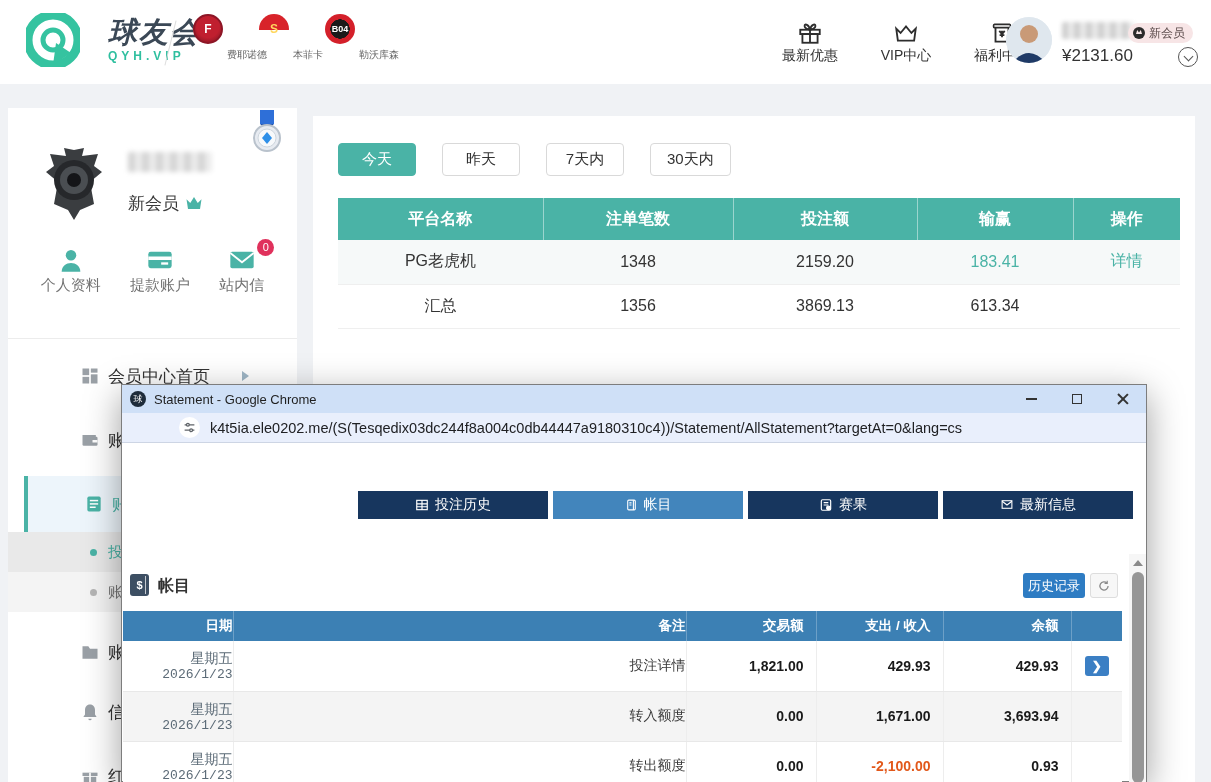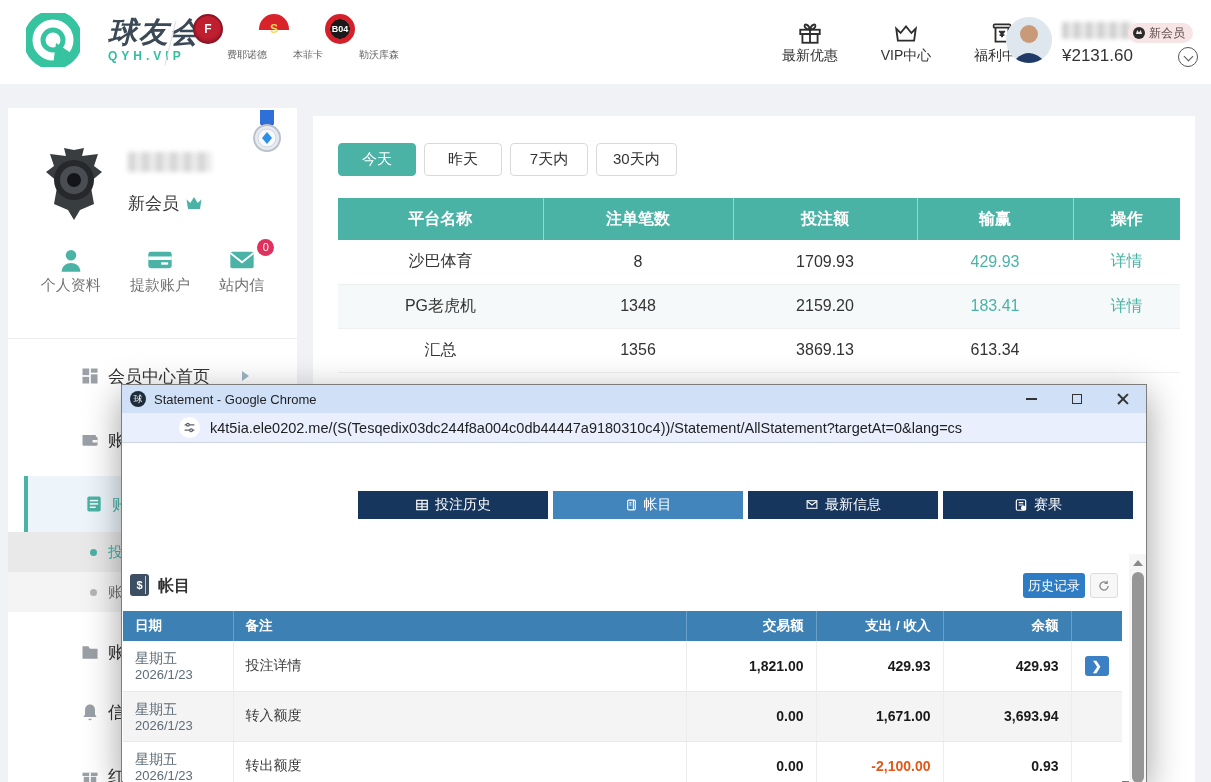--- a/index.html
+++ b/index.html
@@ -62,21 +62,21 @@
   .submenu-item { position:absolute; left:0; width:100%; height:40px; display:flex; align-items:center; cursor:pointer; }
   .submenu-item .dot { position:absolute; left:82px; width:7px; height:7px; border-radius:50%; }
   .submenu-item .sm-label { position:absolute; left:100px; font-size:15px; white-space:nowrap; }
   .submenu-item.active { background:#e9e9e9; }
   .submenu-item.active .dot{ background:#4ab3a6; } .submenu-item.active .sm-label{ color:#4ab3a6; }
   .submenu-item.idle { background:#f4f4f4; }
   .submenu-item.idle .dot{ background:#b5b5b5; } .submenu-item.idle .sm-label{ color:#777; }
 
   
   .main-panel { position:absolute; left:313px; top:116px; width:882px; height:666px; background:#fff; }
-  .date-tabs { position:absolute; left:25px; top:27px; display:flex; gap:8px; }
+  .date-tabs { position:absolute; left:25px; top:27px; display:flex; gap:26px; }
   .date-tab { min-width:78px; height:33px; padding:0 16px; border:1px solid #d9d9d9; border-radius:4px; background:#fff;
     font-size:15px; color:#333; display:flex; align-items:center; justify-content:center; cursor:pointer; }
   .date-tab.active { background:#4ab3a6; border-color:#4ab3a6; color:#fff; }
   .summary-table { position:absolute; left:25px; top:82px; width:842px; border-collapse:collapse; table-layout:fixed; }
   .summary-table th { background:#4ab3a6; color:#fff; font-size:16px; font-weight:bold; height:42px; border-right:1px solid rgba(255,255,255,.45); }
   .summary-table th:last-child { border-right:none; }
   .summary-table td { height:44px; text-align:center; font-size:16px; color:#333; border-bottom:1px solid #efefef; }
   .summary-table tr.alt td { background:#f6f9f9; }
   .teal-text { color:#4ab3a6 !important; }
   .detail-link { color:#4ab3a6; cursor:pointer; }
@@ -106,27 +106,27 @@
   .section-head { position:absolute; left:8px; top:188px; width:1010px; height:26px; }
   .book-icon { position:absolute; left:0; top:1px; width:19px; height:22px; background:#3d4f63; border-radius:3px; color:#fff; font-size:11px; font-weight:bold; text-align:center; line-height:22px; }
   .book-icon:after { content:""; position:absolute; right:3px; top:2px; bottom:2px; width:1px; background:rgba(255,255,255,.7); }
   .section-title { position:absolute; left:28px; top:3px; font-size:16px; font-weight:bold; color:#333; }
   .history-btn { position:absolute; left:893px; top:0; width:62px; height:25px; background:#2e7cc3; border-radius:3px; color:#fff; font-size:13px; display:flex; align-items:center; justify-content:center; cursor:pointer; }
   .refresh-btn { position:absolute; left:960px; top:0; width:28px; height:25px; background:#f7f7f7; border:1px solid #ddd; border-radius:3px; display:flex; align-items:center; justify-content:center; color:#8a8a8a; cursor:pointer; }
 
   .stmt-table { position:absolute; left:1px; top:226px; width:999px; border-collapse:collapse; table-layout:fixed; }
   .stmt-table th { background:#3c80b4; color:#fff; font-size:13.5px; font-weight:bold; height:30px; border-right:1px solid rgba(255,255,255,.25); }
   .stmt-table th:last-child{ border-right:none; }
-  .stmt-table th.l,.stmt-table td.l { text-align:left; padding-left:12px; }
+  .stmt-table th.l,.stmt-table td.l { text-align:right; }
   .stmt-table th.r,.stmt-table td.r { text-align:right; padding-right:12px; }
   .stmt-table td { height:50px; border-bottom:1px solid #e8e8e8; border-right:1px solid #ededed; background:#fff; }
   .stmt-table td:last-child{ border-right:none; }
   .stmt-table tr.alt td { background:#f4f4f4; }
   .cell-day { font-size:14px; color:#5c6b77; line-height:18px; }
-  .cell-date { font-size:13px; color:#5c6b77; }
+  .cell-date { font-size:13px; color:#5c6b77;font-family:Liberation Mono, monospace; }
   .cell-note { font-size:14px; color:#3a3a3a; }
   .cell-num { font-size:14px; font-weight:bold; color:#1a1a1a; }
   .neg { color:#e2581a !important; }
   .row-arrow-btn { width:24px; height:20px; background:#3b7fc4; border-radius:3px; color:#fff; font-size:12px; font-weight:bold;
     display:flex; align-items:center; justify-content:center; margin:0 auto; cursor:pointer; }
 
   .popup-scrollbar { position:absolute; left:1007px; top:169px; width:17px; height:229px; background:#f6f6f6; }
   .sb-up { position:absolute; top:2px; left:0; width:17px; height:14px; display:flex; align-items:center; justify-content:center; cursor:pointer; }
   .sb-up:after { content:""; width:0; height:0; border-bottom:6px solid #8a8a8a; border-left:5px solid transparent; border-right:5px solid transparent; }
   .sb-thumb { position:absolute; left:2.5px; top:18px; width:12px; height:211px; background:#969696; border-radius:7px; cursor:grab; }
@@ -362,27 +362,20 @@
     <thead>
       <tr>
         <th>平台名称</th>
         <th>注单笔数</th>
         <th>投注额</th>
         <th>输赢</th>
         <th>操作</th>
       </tr>
     </thead>
     <tbody>
-      <tr>
-        <td>沙巴体育</td>
-        <td>8</td>
-        <td>1709.93</td>
-        <td class="teal-text">429.93</td>
-        <td><span class="detail-link">详情</span></td>
-      </tr>
       <tr class="alt">
         <td>PG老虎机</td>
         <td>1348</td>
         <td>2159.20</td>
         <td class="teal-text">183.41</td>
         <td><span class="detail-link">详情</span></td>
       </tr>
       <tr>
         <td>汇总</td>
         <td>1356</td>
@@ -431,33 +424,33 @@
       <span>投注历史</span>
     </div>
     <div class="pnav-btn active">
       <span class="pnav-icon"><svg width="13" height="14" viewBox="0 0 24 24" fill="none" stroke="currentColor" stroke-width="2">
             <rect x="5" y="3" width="14" height="18" rx="2"></rect>
             <path d="M15.5 3v18M8 8h4M8 12h4"></path>
           </svg></span>
       <span>帐目</span>
     </div>
     <div class="pnav-btn">
-      <span class="pnav-icon"><svg width="14" height="13" viewBox="0 0 24 24" fill="none" stroke="currentColor" stroke-width="2">
-            <rect x="3" y="5" width="18" height="14"></rect>
-            <path d="M3 6l9 7 9-7"></path>
-          </svg></span>
-      <span>最新信息</span>
-    </div>
-    <div class="pnav-btn">
       <span class="pnav-icon"><svg width="14" height="14" viewBox="0 0 24 24" fill="none" stroke="currentColor" stroke-width="2">
             <rect x="4" y="3" width="16" height="18" rx="2"></rect>
             <path d="M8 8h8M8 12h8"></path>
             <circle cx="16" cy="17" r="3" fill="currentColor"></circle>
           </svg></span>
       <span>赛果</span>
+    </div>
+    <div class="pnav-btn">
+      <span class="pnav-icon"><svg width="14" height="13" viewBox="0 0 24 24" fill="none" stroke="currentColor" stroke-width="2">
+            <rect x="3" y="5" width="18" height="14"></rect>
+            <path d="M3 6l9 7 9-7"></path>
+          </svg></span>
+      <span>最新信息</span>
     </div>
   </div>
 
   <div class="section-head">
     <span class="book-icon">$</span>
     <span class="section-title">帐目</span>
     <span class="history-btn">历史记录</span>
     <span class="refresh-btn">
       <svg width="14" height="14" viewBox="0 0 24 24" fill="none" stroke="currentColor" stroke-width="2.2">
           <path d="M19 12a7 7 0 11-2-4.9"></path>

